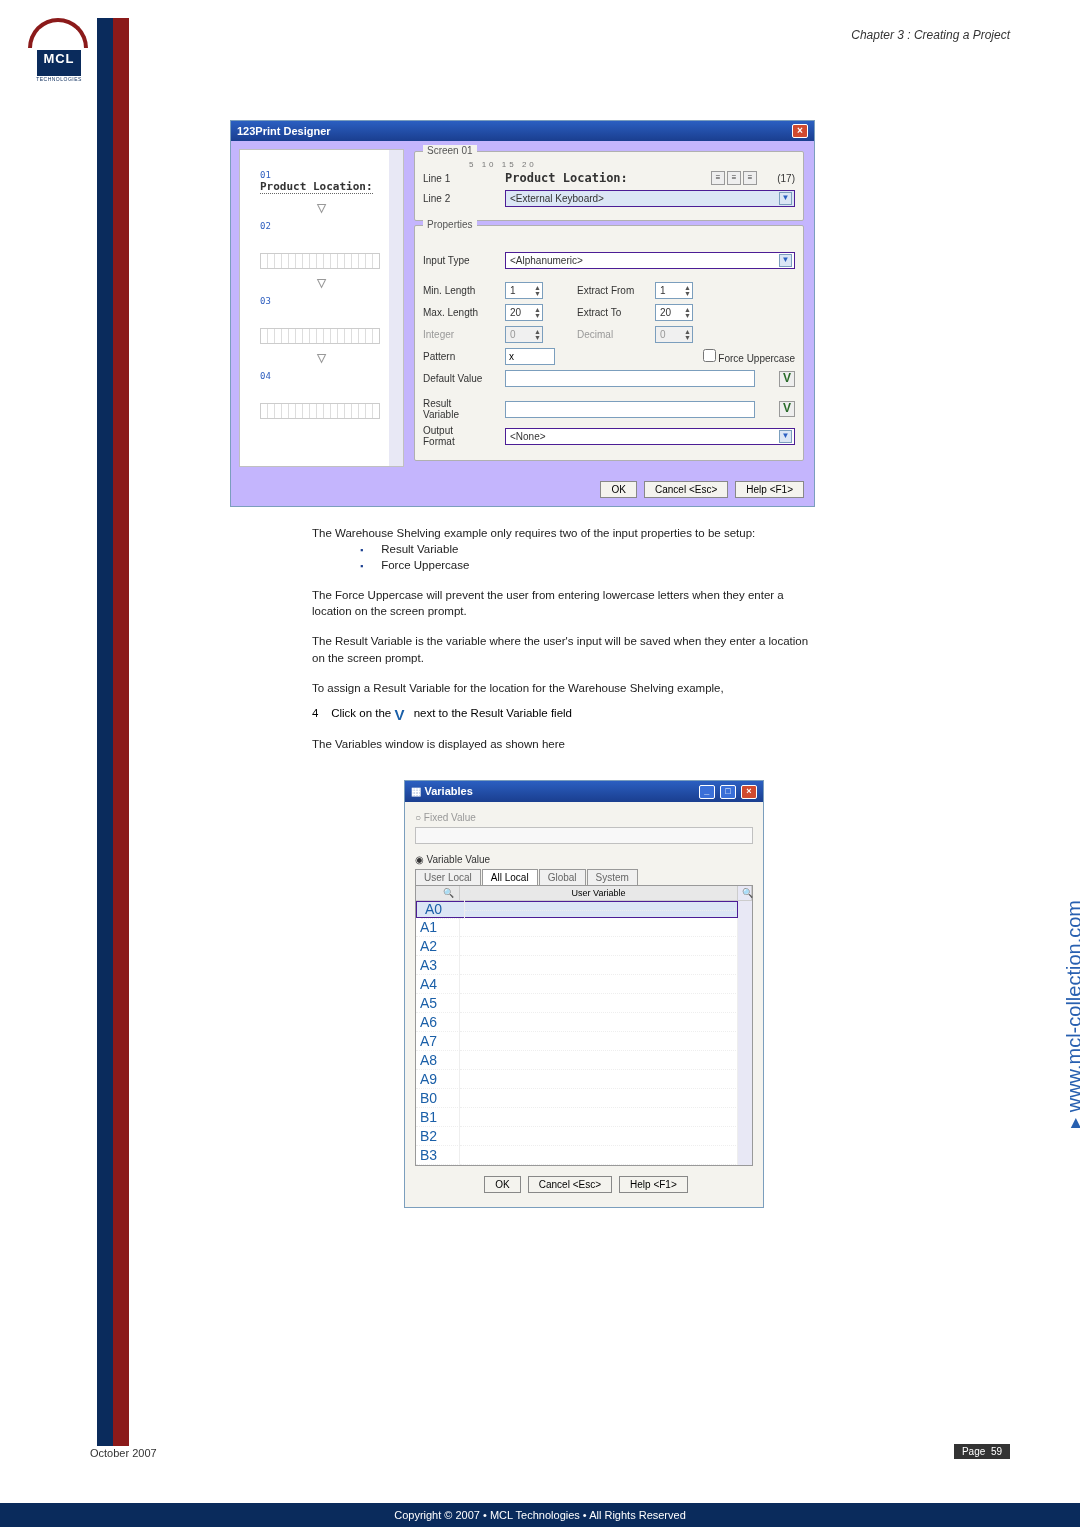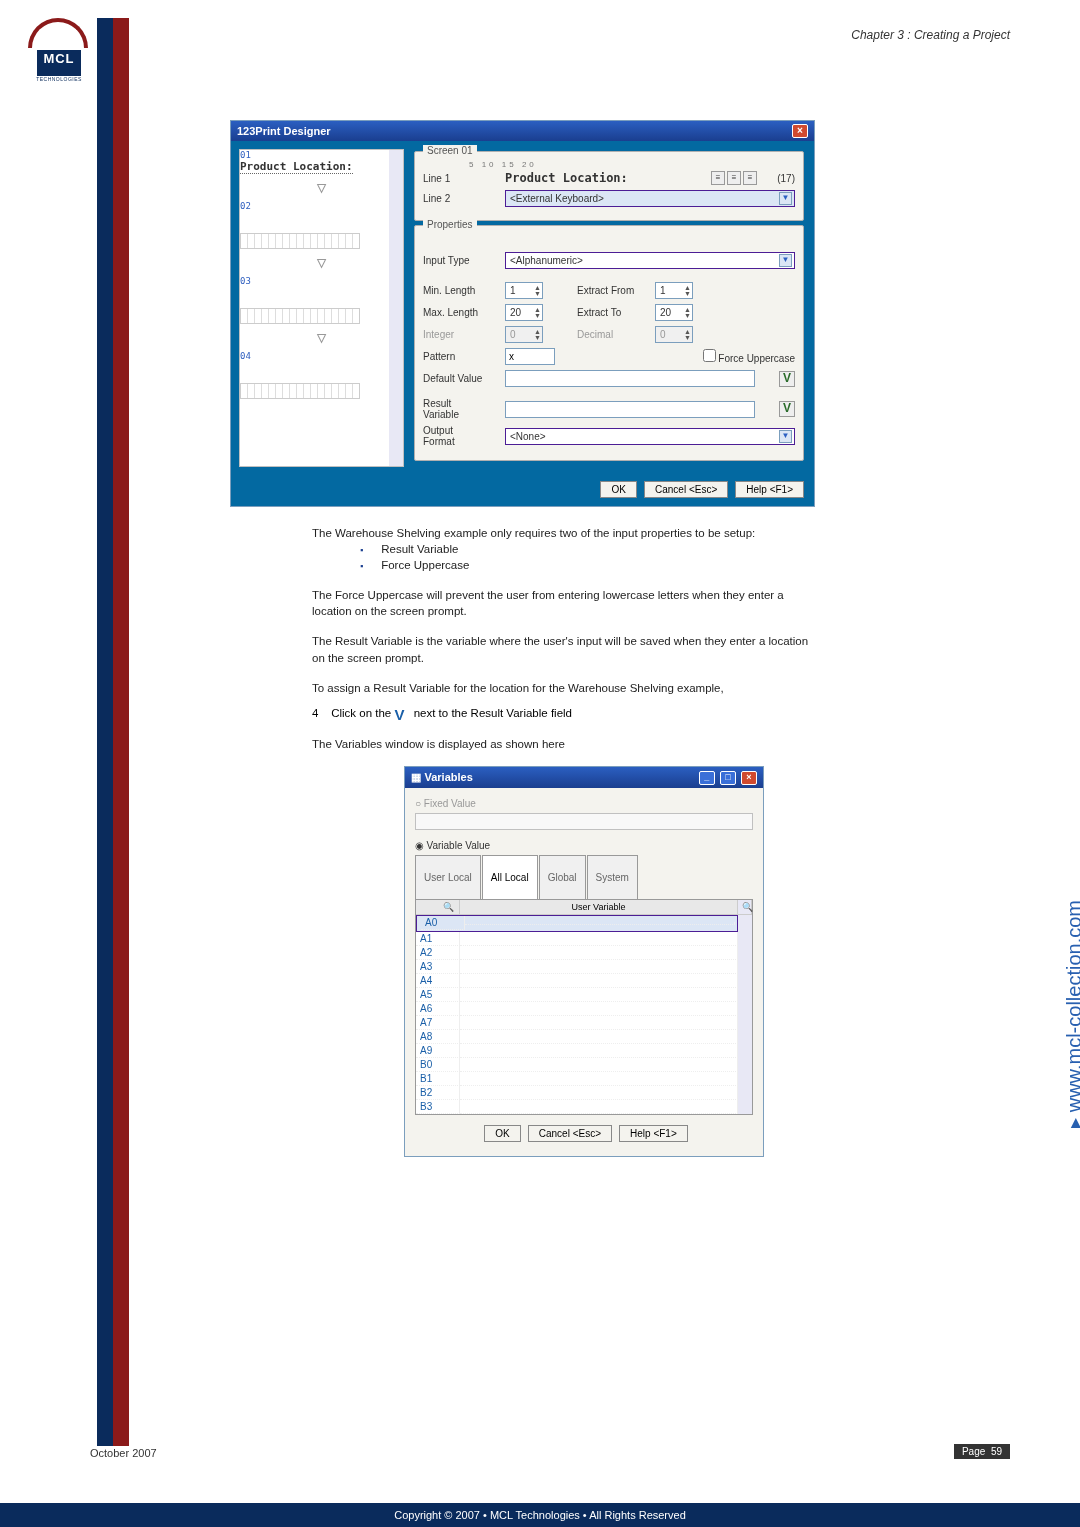--- a/index.html
+++ b/index.html
@@ -5,25 +5,25 @@
 *{box-sizing:border-box;margin:0;padding:0}
 body{font-family:Verdana,Arial,sans-serif;font-size:11px;background:#fff;width:1080px;height:1527px;position:relative;color:#000}
 .page{position:relative;width:100%;height:100%}
 .sidebar-logo{position:absolute;top:18px;left:28px;width:62px;height:62px}
 .logo-arc{width:60px;height:30px;border:4px solid #8b1a1a;border-bottom:none;border-radius:60px 60px 0 0}
 .logo-box{width:44px;height:26px;background:#0a2b5c;color:#fff;font-size:13px;font-weight:bold;text-align:center;line-height:14px;margin:2px auto 0;padding-top:2px;letter-spacing:1px}
 .logo-tech{font-size:5px;color:#0a2b5c;text-align:center;letter-spacing:.5px}
 .color-strip{position:absolute;top:18px;left:97px;width:32px;height:1428px;background:linear-gradient(90deg,#0a2b5c 0%,#0a2b5c 50%,#8b1a1a 50%,#8b1a1a 100%)}
 .chapter-title{position:absolute;top:28px;right:70px;font-style:italic;font-size:12px;color:#333}
 .main-area{position:absolute;left:230px;top:120px;width:770px}
-.screenshot1{border:1px solid #7b9ebd;background:#0369a1;width:585px;margin:0 0 18px 0}
+.screenshot1{border:1px solid #7b9ebd;background:#c4b5fd;width:585px;margin:0 0 18px 0}
 .titlebar{background:linear-gradient(#2b5fc1,#1a3e8f);color:#fff;padding:3px 6px;font-size:11px;font-weight:bold;display:flex;justify-content:space-between;align-items:center}
 .titlebar .close{background:#d04a2f;color:#fff;width:16px;height:14px;text-align:center;line-height:12px;font-size:10px;border:1px solid #fff;border-radius:2px}
 .ss1-body{display:flex;padding:8px;gap:8px}
-.ss1-left{width:165px;border:1px solid #c0c0c0;background:#fff;position:relative;padding:0;font-family:monospace;font-size:11px;color:#333}
+.ss1-left{width:165px;border:1px solid #c0c0c0;background:#fff;position:relative;padding:20px;font-family:monospace;font-size:11px;color:#333}
 .ss1-left .num{color:#3060c0;font-size:9px}
 .ss1-left .prod{font-weight:bold;border-bottom:1px dotted #666;display:inline-block}
 .ss1-left .slots{margin-top:22px;height:16px;background:repeating-linear-gradient(90deg,#fff 0,#fff 6px,#ddd 6px,#ddd 7px);border:1px solid #ccc;width:120px}
 .ss1-left .arrow{text-align:center;color:#999;font-size:16px;margin:4px 0}
 .ss1-left .scroll{position:absolute;right:0;top:0;width:14px;height:100%;background:#e8e8f5}
 .ss1-right{flex:1;padding:2px}
 .fieldset{border:1px solid #b0b0b0;border-radius:2px;padding:8px;position:relative;margin-bottom:4px;background:#f4f3ee}
 .legend{position:absolute;top:-7px;left:8px;background:#f4f3ee;padding:0 4px;font-size:10px;color:#555}
 .row{display:flex;align-items:center;gap:20px;margin-bottom:5px;font-size:10px;color:#333}
 .row .lab{width:62px}
@@ -38,41 +38,41 @@
 .aligns{display:flex;gap:2px}
 .aligns span{width:14px;height:14px;border:1px solid #999;background:#eee;font-size:8px;text-align:center;line-height:12px}
 .ruler{font-size:8px;color:#777;letter-spacing:3px;margin-bottom:2px}
 .btns{text-align:right;padding:6px 10px 8px}
 .btn{border:1px solid #888;background:#f4f3ee;padding:2px 10px;font-size:10px;margin-left:4px}
 .para{width:500px;margin:14px 0 0 82px;font-size:11.5px;line-height:1.4;color:#222}
 .para ul{margin-left:48px;list-style:none}
 .para ul li:before{content:"▪";color:#1a3e8f;margin-right:18px;font-size:9px}
 .step{margin:10px 0 0 82px;font-size:11.5px}
 .step .vicon{display:inline-block;width:16px;height:16px;color:#1a5fa8;font-weight:bold;font-size:15px;vertical-align:middle}
-.varwin{border:1px solid #7b9ebd;background:#f4f3ee;width:360px;margin:14px 0 0 174px}
+.varwin{border:1px solid #7b9ebd;background:#f4f3ee;width:360px;margin:28px 0 0 174px}
 .varwin .titlebar{font-size:11px}
 .varwin .winbtns span{display:inline-block;width:16px;height:14px;border:1px solid #fff;margin-left:2px;text-align:center;line-height:11px;font-size:9px;border-radius:2px}
 .varwin .winbtns .min{background:#3a6fd8}
 .varwin .winbtns .mx{background:#3a6fd8}
 .varwin .winbtns .cl{background:#d04a2f}
 .varbody{padding:10px}
 .radio{font-size:10px;color:#999;margin-bottom:4px}
 .radio.on{color:#333}
 .radio:before{content:"○ ";color:#888}
 .radio.on:before{content:"◉ ";color:#333}
 .fxinput{width:100%;height:17px;border:1px solid #c0c0c0;background:#f8f8f8;margin-bottom:10px}
 .tabs{display:flex;font-size:10px}
-.tabs span{padding:16px 8px;border:1px solid #999;border-bottom:none;background:#f0f0f0;margin-right:1px;color:#666}
+.tabs span{padding:2px 8px;border:1px solid #999;border-bottom:none;background:#f0f0f0;margin-right:1px;color:#666}
 .tabs span.act{background:#fff;color:#000}
 .table-c{border:1px solid #999;background:#fff}
 .table-c .hdr{display:flex;background:#e8e8e8;border-bottom:1px solid #ccc;font-size:9px}
 .table-c .hdr div{padding:2px 4px;border-right:1px solid #ccc}
 .table-c .hdr .c1{width:44px;text-align:right}
 .table-c .hdr .c2{flex:1;text-align:center}
-.table-c .r{display:flex;font-size:10px;color:#1a5fa8}
+.table-c .r{display:flex;font-size:14px;color:#1a5fa8}
 .table-c .r.sel{background:#dce6f5}
 .table-c .r div{padding:1px 4px;border-right:1px solid #eee;border-bottom:1px dotted #eee}
 .table-c .r .c1{width:44px}
 .table-c .r .c2{flex:1}
 .table-c .scroll{width:14px;background:#e8e8f5}
 .var-btns{text-align:center;padding:10px 0 4px}
 .side-url{position:absolute;right:18px;top:900px;transform:rotate(-90deg);transform-origin:right top;color:#2860b0;font-size:20px;font-family:'Trebuchet MS',sans-serif}
 .side-url:before{content:"▸ ";color:#2860b0}
 .footer-left{position:absolute;bottom:68px;left:90px;font-size:11px;color:#333}
 .footer-right{position:absolute;bottom:68px;right:70px;background:#333;color:#fff;padding:2px 8px;font-size:10px}

